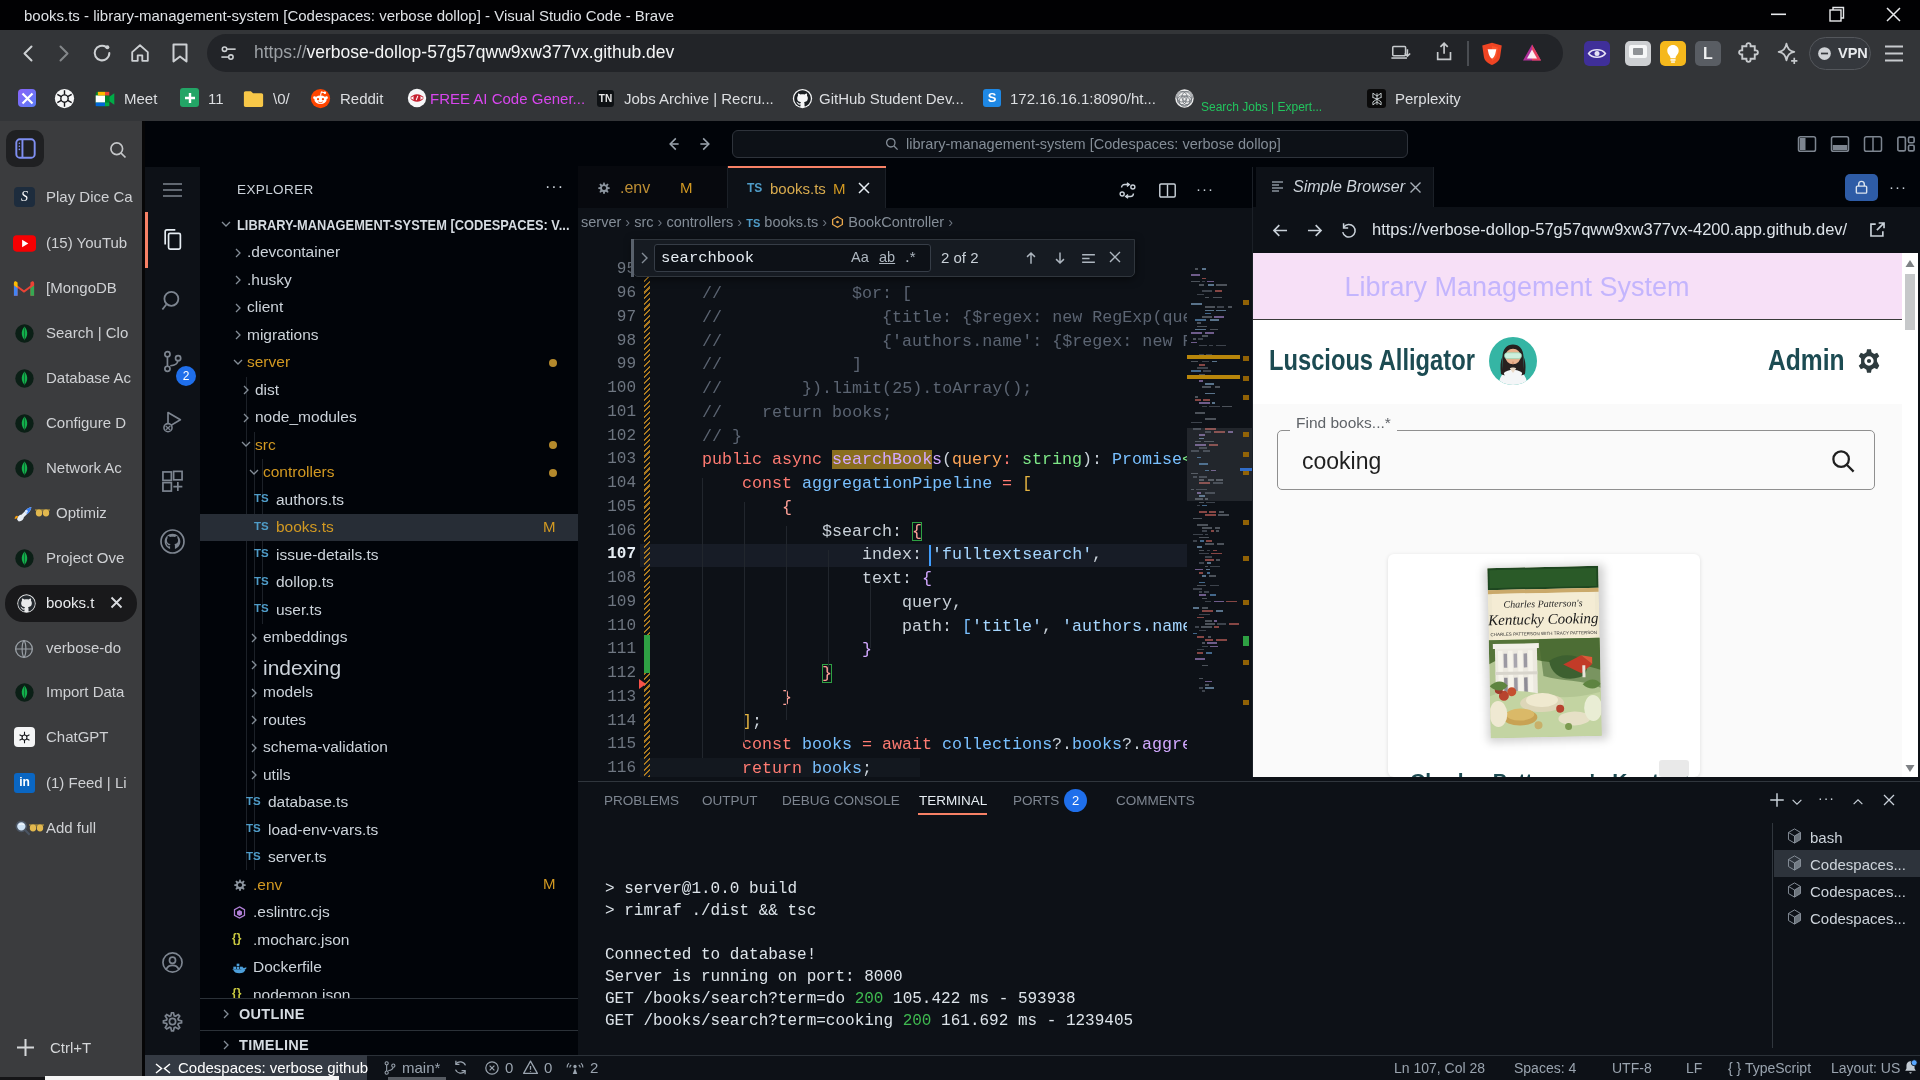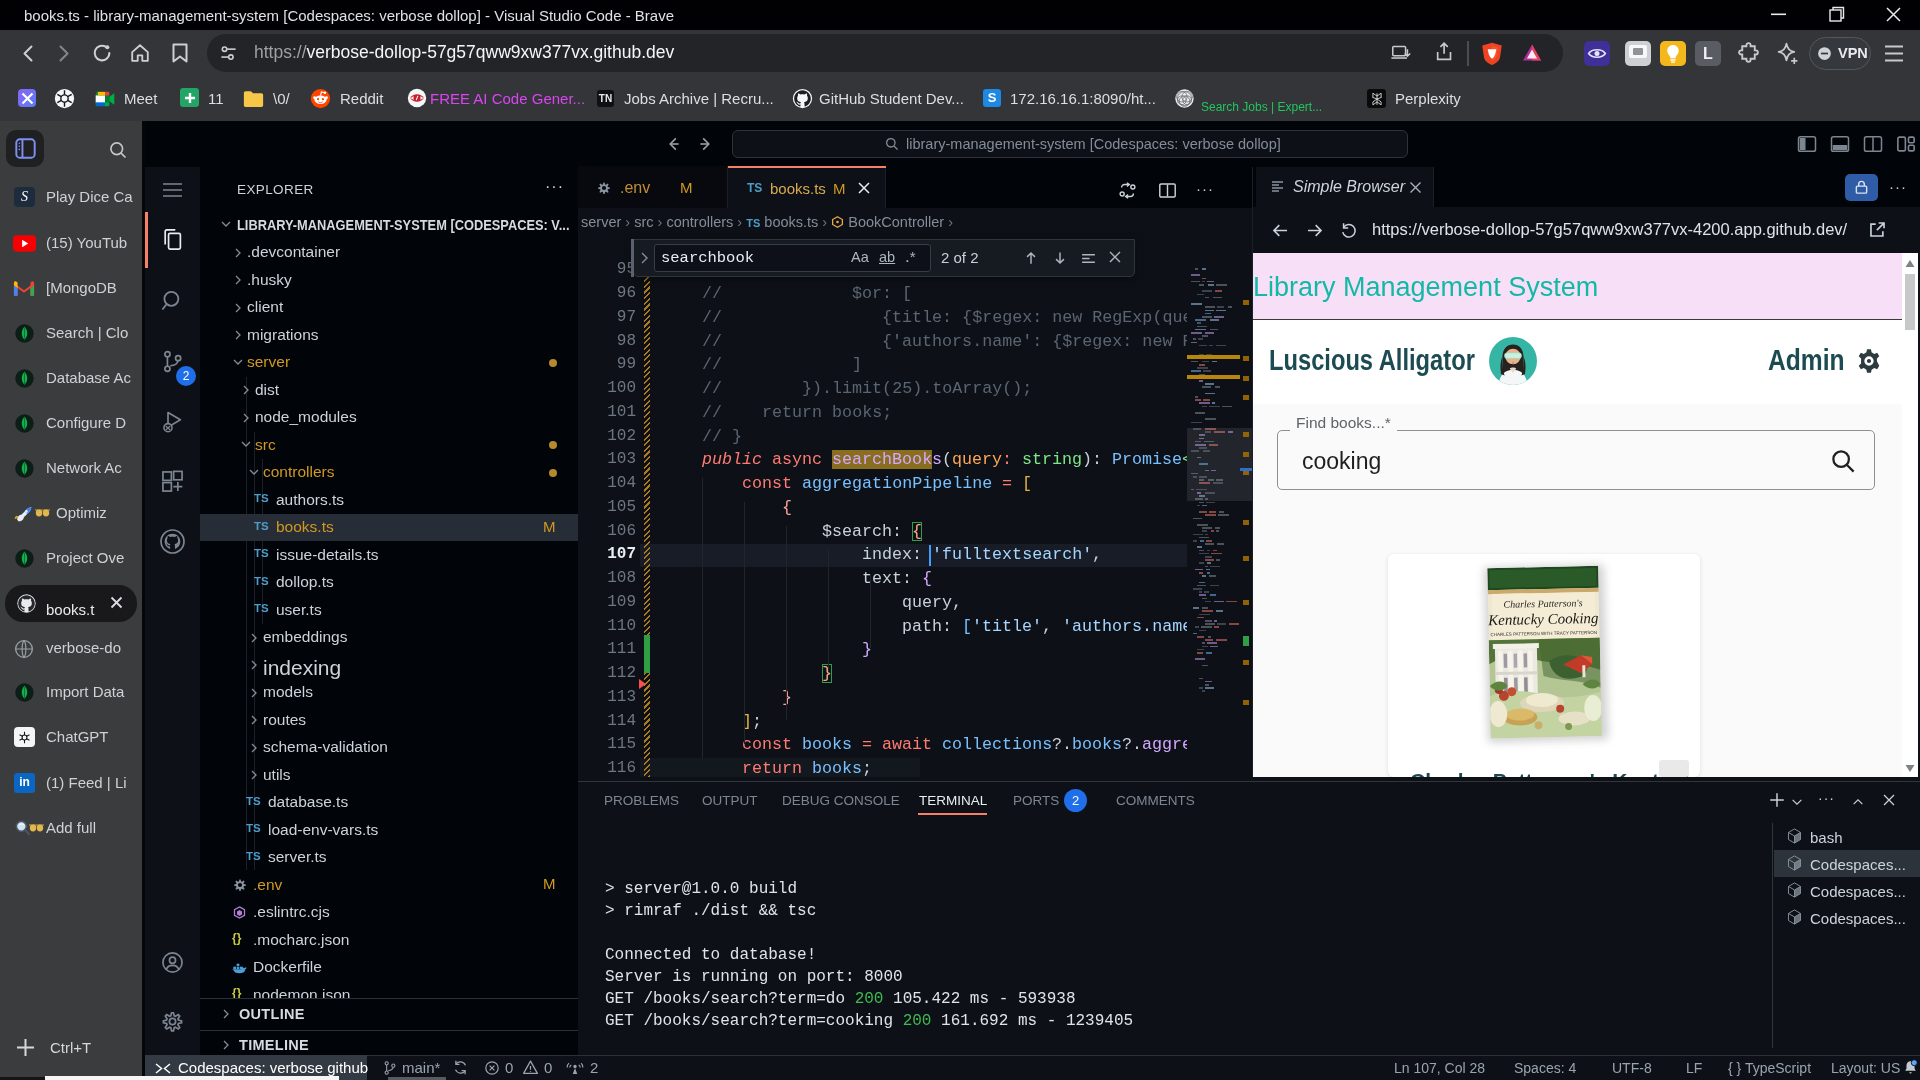--- a/index.html
+++ b/index.html
@@ -288,21 +288,21 @@
       <ellipse cx="4" cy="4" rx="3.2" ry="3.4" fill="#e2b84e"></ellipse>
       <ellipse cx="11" cy="4" rx="3.2" ry="3.4" fill="#e2b84e"></ellipse>
       <path d="M7.2 2.5 C7.5 2 7.5 2 7.8 2.5" stroke="#caa53d" fill="none"></path>
     </svg>
     <div class="abs" style="left:46px;top:819px;font-size:15px;color:#cfd1d4;white-space:nowrap;overflow:hidden;width:96px;">Add full</div>
 <div class="abs" style="left:5px;top:585px;width:132px;height:37px;background:#19191b;border-radius:18px;"></div>
 <svg class="abs" style="left:16px;top:593px" width="21" height="21" viewBox="0 0 24 24">
       <circle cx="12" cy="12" r="10.5" fill="#e9eaeb"></circle>
       <path d="M12 2.5 C6.8 2.5 2.5 6.8 2.5 12 C2.5 16.2 5.2 19.8 9 21 C9.5 21.1 9.7 20.8 9.7 20.5 V18.9 C7 19.5 6.4 17.6 6.4 17.6 C6 16.5 5.4 16.2 5.4 16.2 C4.5 15.6 5.4 15.6 5.4 15.6 C6.4 15.7 6.9 16.6 6.9 16.6 C7.8 18.1 9.2 17.7 9.7 17.4 C9.8 16.8 10 16.3 10.3 16.1 C8.2 15.9 5.9 15 5.9 11.4 C5.9 10.4 6.3 9.5 6.9 8.9 C6.8 8.6 6.5 7.7 7 6.4 C7 6.4 7.8 6.1 9.7 7.4 C10.4 7.2 11.2 7.1 12 7.1 C12.8 7.1 13.6 7.2 14.3 7.4 C16.2 6.1 17 6.4 17 6.4 C17.5 7.7 17.2 8.6 17.1 8.9 C17.7 9.5 18.1 10.4 18.1 11.4 C18.1 15 15.8 15.9 13.7 16.1 C14 16.4 14.3 17 14.3 17.9 V20.5 C14.3 20.8 14.5 21.1 15 21 C18.8 19.8 21.5 16.2 21.5 12 C21.5 6.8 17.2 2.5 12 2.5 Z" fill="#24292e"></path>
     </svg>
-<div class="abs" style="left:46px;top:594px;font-size:15px;color:#e8eaed;margin-top:7px;">books.t</div>
+<div class="abs" style="left:46px;top:594px;font-size:15px;color:#e8eaed;">books.t</div>
 <svg class="abs" style="left:110px;top:596px" width="13" height="13">
       <path d="M1.5 1.5 L11.5 11.5 M11.5 1.5 L1.5 11.5" stroke="#dadce0" stroke-width="1.8"></path>
     </svg>
 
 <svg class="abs" style="left:16px;top:1038px" width="19" height="19">
       <path d="M9.5 1 V18 M1 9.5 H18" stroke="#d5d7d9" stroke-width="2"></path>
     </svg>
 <div class="abs" style="left:50px;top:1039px;font-size:15px;color:#d5d7d9;">Ctrl+T</div>
 
 <div class="abs" style="left:142px;top:121px;width:3px;height:959px;background:#060607;"></div>
@@ -590,21 +590,21 @@
     <div class="abs mono" style="left:882.0px;top:307.8px;font-size:16.7px;color:#5b6472;white-space:pre;">{title: {$regex: new RegExp(que</div>
     <div class="abs mono" style="left:702.0px;top:331.55px;font-size:16.7px;color:#5b6472;white-space:pre;">//</div>
     <div class="abs mono" style="left:882.0px;top:331.55px;font-size:16.7px;color:#5b6472;white-space:pre;">{'authors.name': {$regex: new R</div>
     <div class="abs mono" style="left:702.0px;top:355.3px;font-size:16.7px;color:#5b6472;white-space:pre;">//</div>
     <div class="abs mono" style="left:852.0px;top:355.3px;font-size:16.7px;color:#5b6472;white-space:pre;">]</div>
     <div class="abs mono" style="left:702.0px;top:379.05px;font-size:16.7px;color:#5b6472;white-space:pre;">//</div>
     <div class="abs mono" style="left:802.0px;top:379.05px;font-size:16.7px;color:#5b6472;white-space:pre;">}).limit(25).toArray();</div>
     <div class="abs mono" style="left:702.0px;top:402.8px;font-size:16.7px;color:#5b6472;white-space:pre;">//</div>
     <div class="abs mono" style="left:762.0px;top:402.8px;font-size:16.7px;color:#5b6472;white-space:pre;">return books;</div>
     <div class="abs mono" style="left:702.0px;top:426.55px;font-size:16.7px;color:#5b6472;white-space:pre;">// }</div>
-    <div class="abs mono" style="left:702.0px;top:450.3px;font-size:16.7px;color:#ff7b72;white-space:pre;font-style:italic;">public</div>
+    <div class="abs mono" style="left:702.0px;top:450.3px;font-size:16.7px;color:#ff7b72;white-space:pre;">public</div>
     <div class="abs mono" style="left:772.0px;top:450.3px;font-size:16.7px;color:#ff7b72;white-space:pre;">async</div>
     <div class="abs mono" style="left:832.0px;top:450.3px;font-size:16.7px;color:#d2a8ff;white-space:pre;background:#8a6e1f;">searchBook</div>
     <div class="abs mono" style="left:932.0px;top:450.3px;font-size:16.7px;color:#d2a8ff;white-space:pre;">s</div>
     <div class="abs mono" style="left:942.0px;top:450.3px;font-size:16.7px;color:#c9d1d9;white-space:pre;">(</div>
     <div class="abs mono" style="left:952.0px;top:450.3px;font-size:16.7px;color:#ffa657;white-space:pre;">query</div>
     <div class="abs mono" style="left:1002.0px;top:450.3px;font-size:16.7px;color:#ff7b72;white-space:pre;">:</div>
     <div class="abs mono" style="left:1022.0px;top:450.3px;font-size:16.7px;color:#7ee787;white-space:pre;">string</div>
     <div class="abs mono" style="left:1082.0px;top:450.3px;font-size:16.7px;color:#c9d1d9;white-space:pre;">):</div>
     <div class="abs mono" style="left:1112.0px;top:450.3px;font-size:16.7px;color:#79c0ff;white-space:pre;">Promise</div>
     <div class="abs mono" style="left:1182.0px;top:450.3px;font-size:16.7px;color:#7ee787;white-space:pre;">&lt;</div>
@@ -914,21 +914,21 @@
       <path d="M5.5 4 V9.5 H11" stroke="#c9d1d9" stroke-width="1.8" fill="none"></path>
     </svg>
 <div class="abs" style="left:1372px;top:220px;font-size:16.5px;color:#dde3e9;">https://verbose-dollop-57g57qww9xw377vx-4200.app.github.dev/</div>
 <svg class="abs" style="left:1868px;top:220px" width="19" height="19" viewBox="0 0 16 16">
       <path d="M6.5 3.5 H2.5 V13.5 H12.5 V9.5" stroke="#c9d1d9" stroke-width="1.4" fill="none"></path>
       <path d="M9 2.5 H13.5 V7 M13.2 2.8 L7.5 8.5" stroke="#c9d1d9" stroke-width="1.4" fill="none"></path>
     </svg>
 
 <div class="abs" style="left:1253px;top:253px;width:667px;height:524px;background:#fafafa;"></div>
 <div class="abs" style="left:1253px;top:253px;width:649px;height:66px;background:#f7e0f7;"></div>
-<div class="abs" style="left:1253px;top:272px;width:528px;text-align:left;font-size:27px;color:#14b8a6;">Library Management System</div>
+<div class="abs" style="left:1253px;top:272px;width:528px;text-align:center;font-size:27px;color:#c4b5fd;">Library Management System</div>
 <div class="abs" style="left:1253px;top:318.5px;width:649px;height:1.5px;background:#3a3a3a;"></div>
 <div class="abs" style="left:1253px;top:320px;width:649px;height:84px;background:#ffffff;"></div>
 <div class="abs" style="left:1269px;top:343px;font-size:30px;font-weight:bold;color:#1c4b52;transform:scaleX(0.79);transform-origin:0 0;white-space:nowrap;">Luscious Alligator</div>
 <svg class="abs" style="left:1489px;top:337px" width="48" height="48" viewBox="0 0 48 48">
       <defs>
         <clipPath id="avc">
           <circle cx="24" cy="24" r="24"></circle>
         </clipPath>
       </defs>
       <circle cx="24" cy="24" r="24" fill="#35b5a4"></circle>

